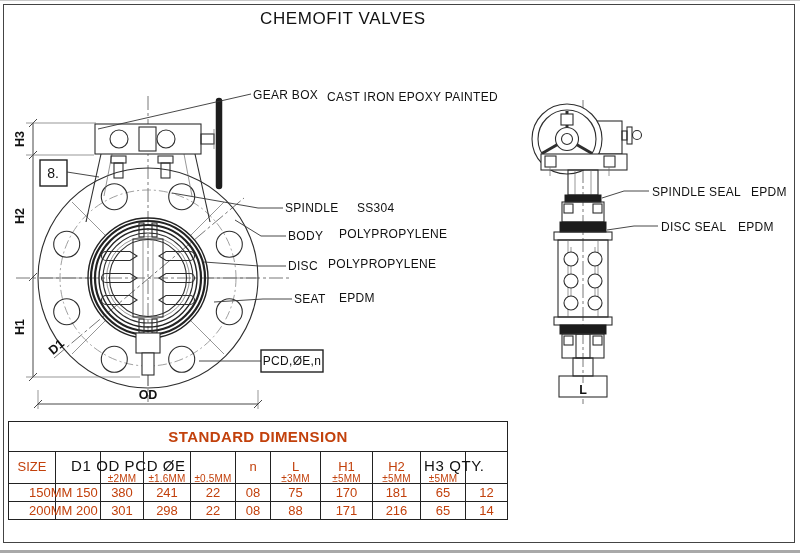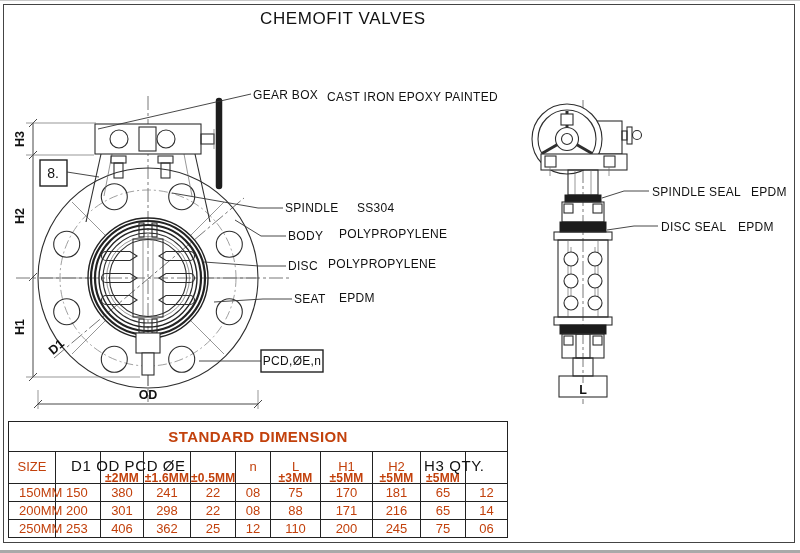--- a/index.html
+++ b/index.html
@@ -25,23 +25,23 @@
   text.dimtxt{font:600 12.5px "Liberation Sans",sans-serif;fill:#111;}
   text.item{font:14px "Liberation Sans",sans-serif;fill:#111;}
   
   .dim-table{position:absolute;left:8px;top:421px;width:499px;}
   .dim-table table{border-collapse:collapse;width:499px;table-layout:fixed;}
   .dim-table td,.dim-table th{border:1px solid #222;padding:0;text-align:center;
         font:13px "Liberation Sans",sans-serif;color:#c2410c;overflow:visible;}
   tr.t-title td{height:29px;font-weight:bold;font-size:15px;letter-spacing:.4px;}
   tr.t-head th{height:31px;vertical-align:top;font-weight:400;margin-top:28px;}
   tr.t-head .main{display:block;margin-top:7px;height:15px;line-height:15px;font-size:13px;}
-  tr.t-head .tol{display:block;font-size:12px;line-height:9px;letter-spacing:.2px;font-weight:bold;}
+  tr.t-head .tol{display:block;font-size:10px;line-height:9px;letter-spacing:.2px;}
   tr.t-data td{height:17px;line-height:17px;}
-  td.al{text-align:left;padding-left:10px;}
+  td.al{text-align:left;padding-left:20px;}
   .hdr-overlay{position:absolute;font-size:15px;white-space:nowrap;letter-spacing:.6px;
         pointer-events:none;}
 </style>
 </head>
 <body>
 
 <div id="page">
   <div class="edge-top"></div>
   <div class="page-border"></div>
 
@@ -345,33 +345,20 @@
         <td>301</td>
         <td>298</td>
         <td>22</td>
         <td>08</td>
         <td>88</td>
         <td>171</td>
         <td>216</td>
         <td>65</td>
         <td>14</td>
       </tr>
-      <tr class="t-data">
-        <td class="al">250MM</td>
-        <td class="al">253</td>
-        <td>406</td>
-        <td>362</td>
-        <td>25</td>
-        <td>12</td>
-        <td>110</td>
-        <td>200</td>
-        <td>245</td>
-        <td>75</td>
-        <td>06</td>
-      </tr>
     </tbody>
       </table>
     <div class="hdr-overlay" style="left:63px;top:36px">D1 OD PCD ØE</div>
     <div class="hdr-overlay" style="left:416px;top:36px">H3 QTY.</div>
   </div>
 
   <div class="edge-bottom"></div>
 </div>
 
 </body></html>

